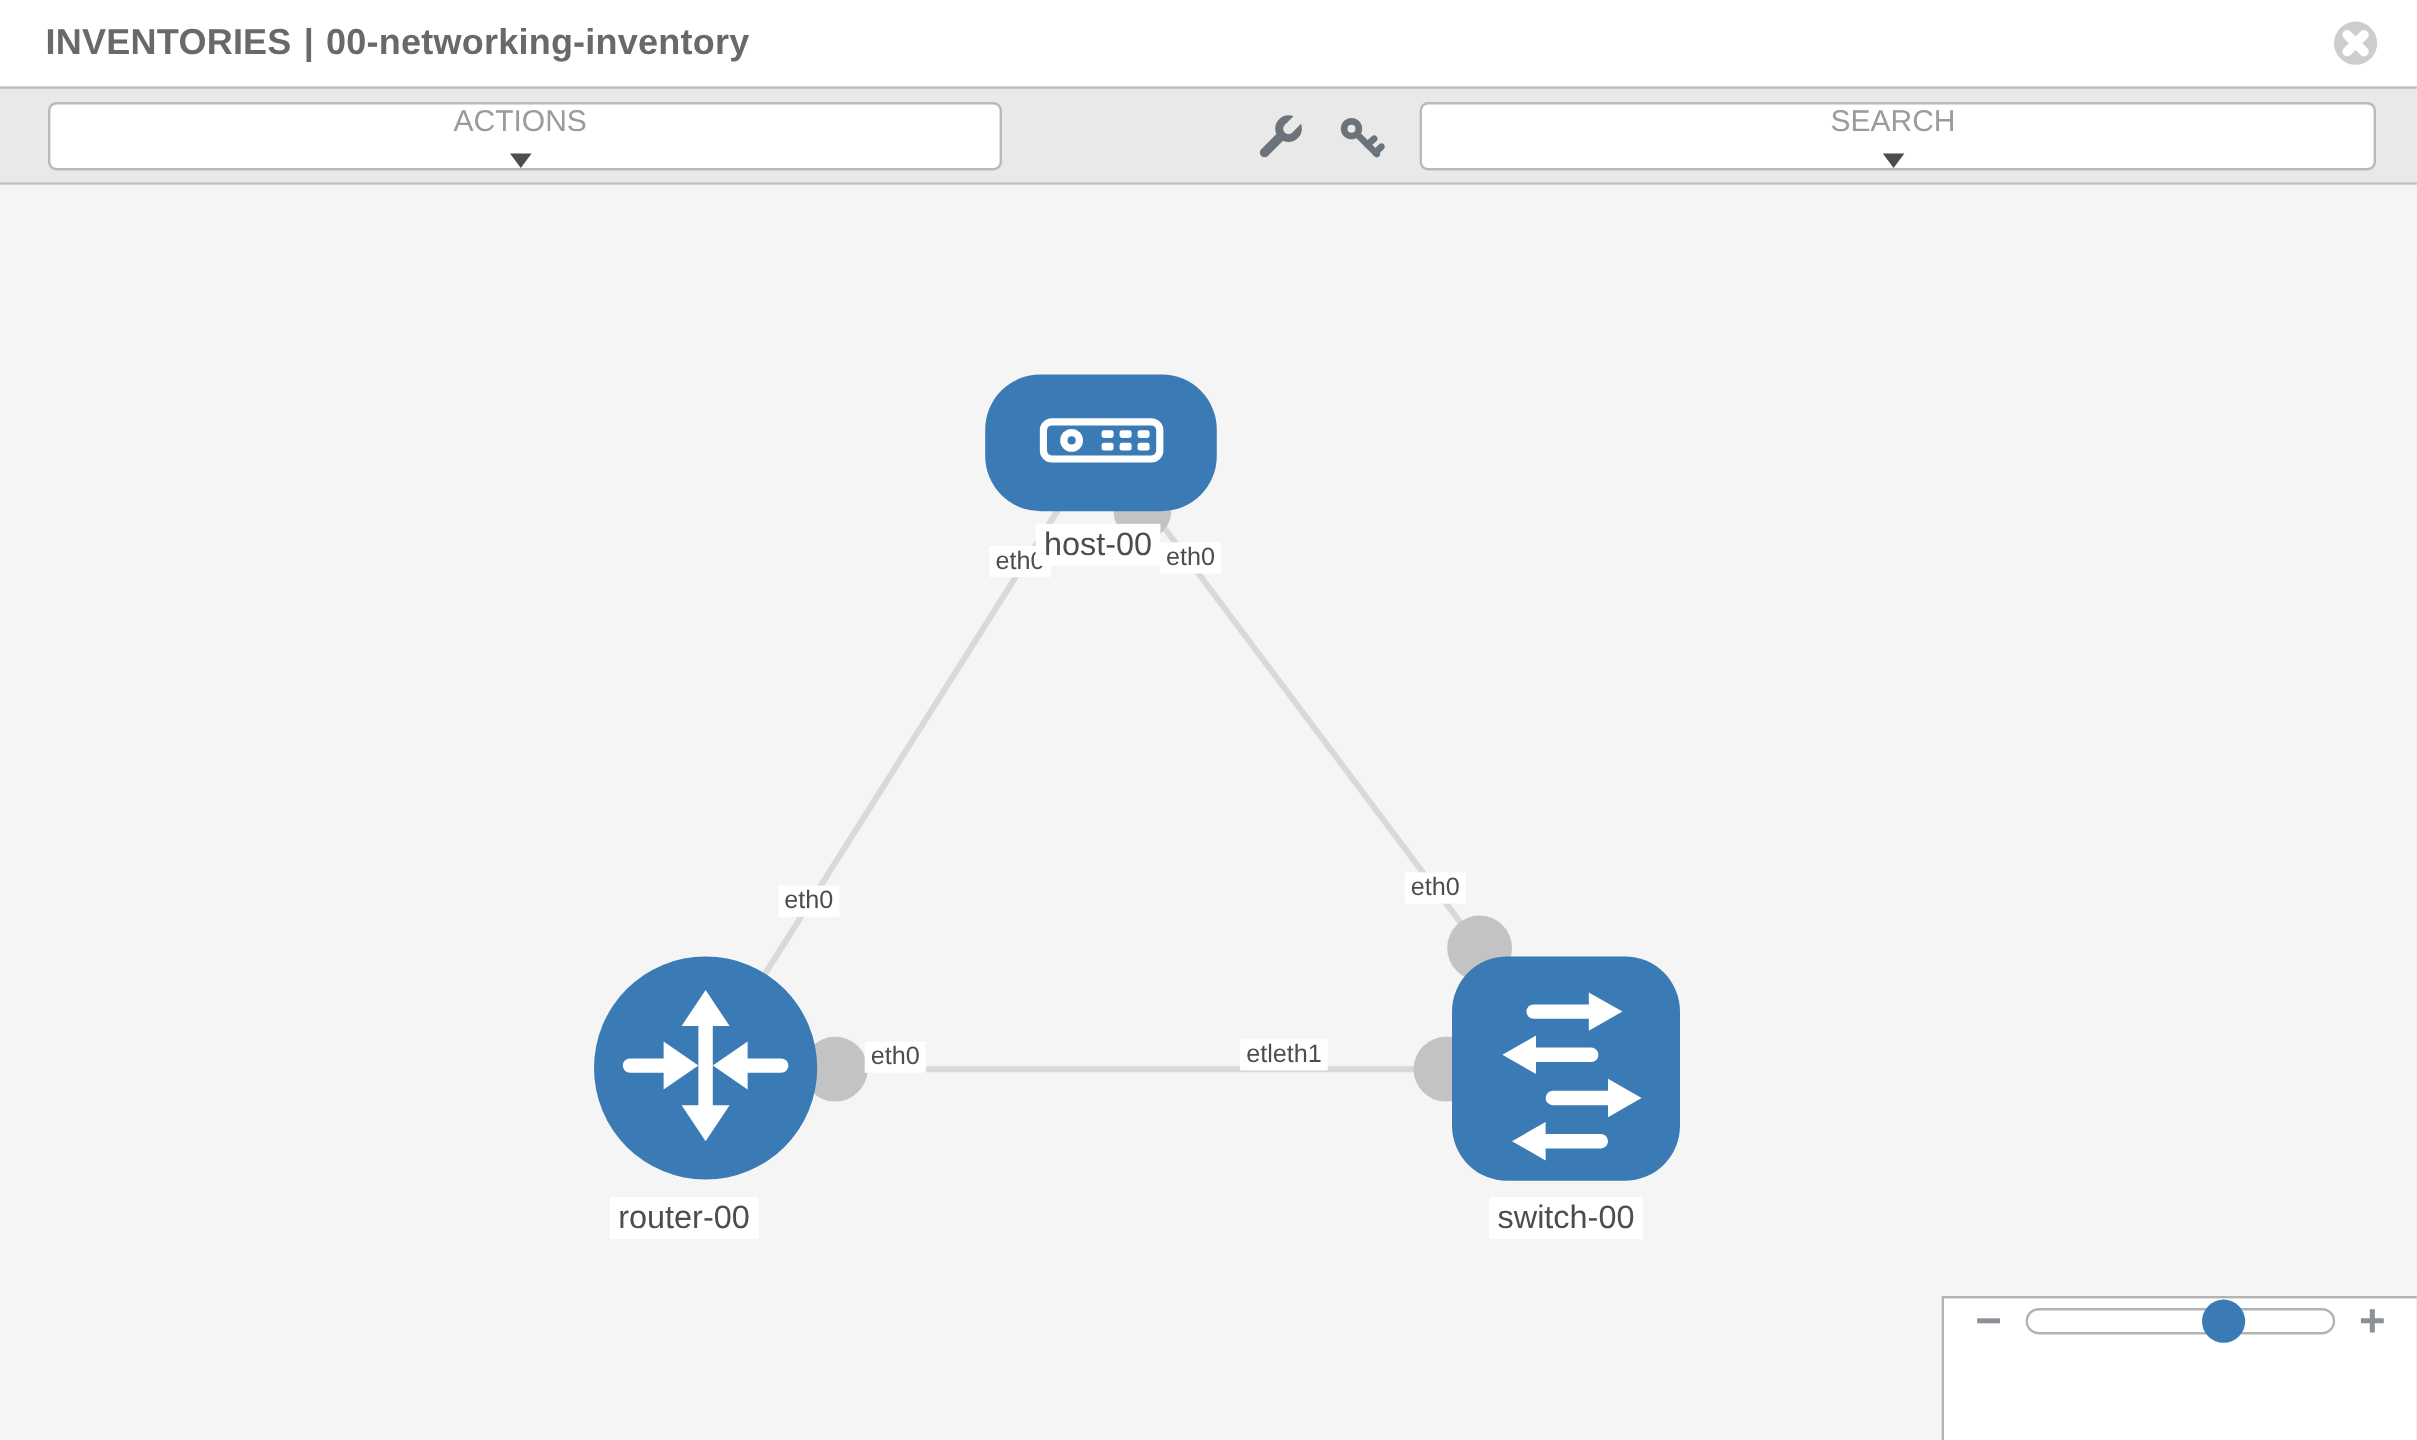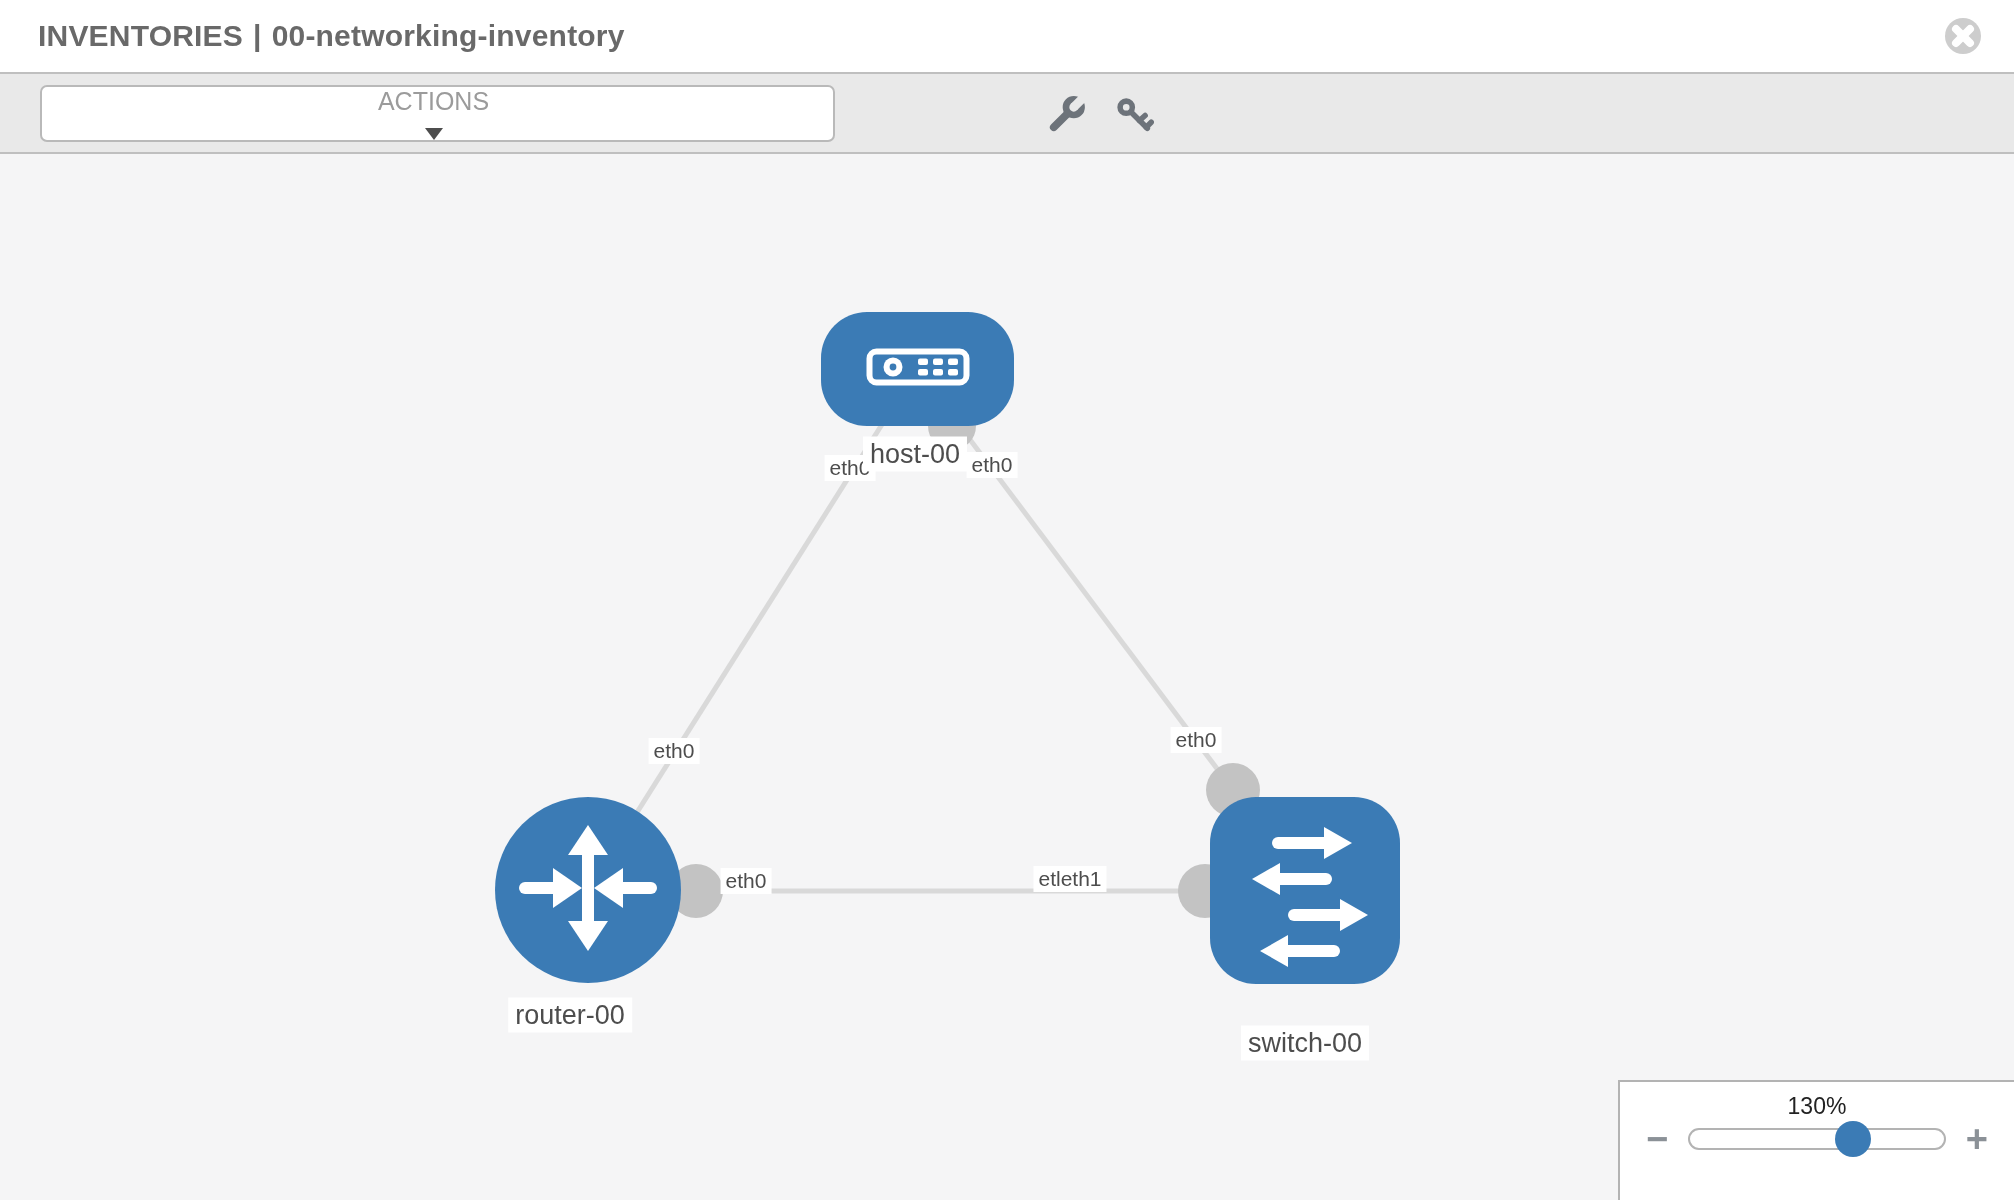--- a/index.html
+++ b/index.html
@@ -134,20 +134,24 @@
           <g stroke="#6d737a" fill="none" stroke-linecap="round">
             <circle cx="11" cy="11" r="5.5" stroke-width="5"></circle>
             <line x1="15.5" y1="15.5" x2="30" y2="30" stroke-width="5"></line>
             <line x1="23" y1="23" x2="28" y2="18.5" stroke-width="5"></line>
             <line x1="29" y1="29" x2="33.5" y2="24.5" stroke-width="5"></line>
           </g>
         </svg>
       </span>
     </button>
 
+    <div class="dropdown search">
+      <span>SEARCH</span>
+      <span class="caret"></span>
+    </div>
   </div>
 
   <div class="canvas">
 
     <svg class="edges" width="2014" height="1046" viewBox="0 0 2014 1046">
       <g stroke="#d9d9d9" stroke-width="5">
         <line x1="917" y1="215" x2="588" y2="736"></line>
         <line x1="917" y1="215" x2="1233" y2="636"></line>
         <line x1="588" y1="737" x2="1205" y2="737"></line>
       </g>
@@ -213,24 +217,23 @@
 
     <div class="chip if-label" style="left:850px;  top:314px;">eth0</div>
     <div class="chip if-label" style="left:992px;  top:311px;">eth0</div>
     <div class="chip if-label" style="left:674px;  top:597px;">eth0</div>
     <div class="chip if-label" style="left:1196px; top:586px;">eth0</div>
     <div class="chip if-label" style="left:746px;  top:727px;">eth0</div>
     <div class="chip if-label" style="left:1070px; top:725px;">etleth1</div>
 
     <div class="chip node-label" style="left:915px;  top:300px;">host-00</div>
     <div class="chip node-label" style="left:570px;  top:861px;">router-00</div>
-    <div class="chip node-label" style="left:1305px; top:889px;">switch-00</div>
+    <div class="chip node-label" style="left:1305px; top:861px;">switch-00</div>
 
     <div class="zoom-panel">
-      <div class="zoom-level">130%</div>
       <div class="zoom-row">
         <button class="zoom-btn">−</button>
         <div class="zoom-track">
           <div class="zoom-knob"></div>
         </div>
         <button class="zoom-btn">+</button>
       </div>
     </div>
 
   </div>

